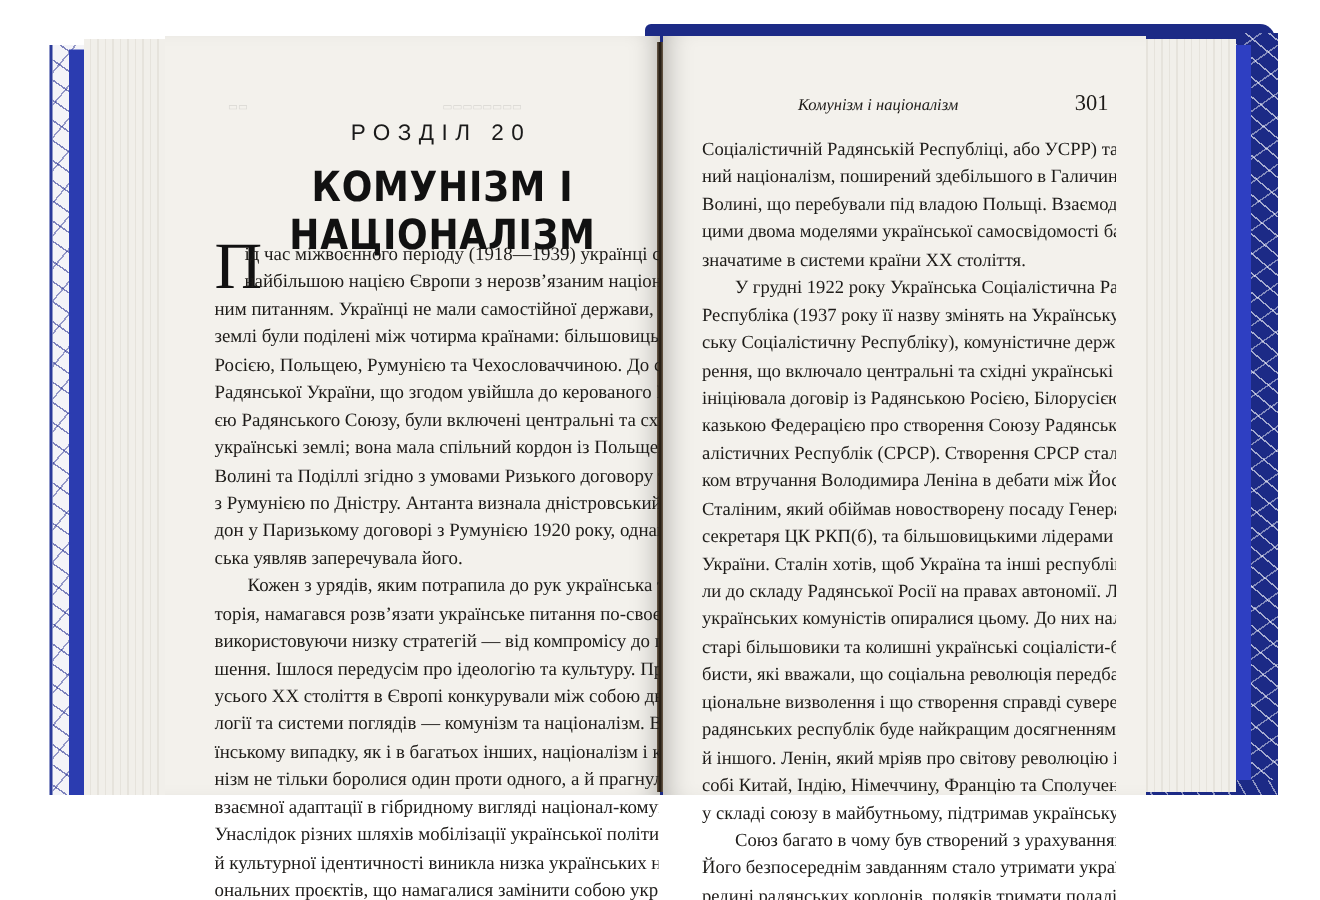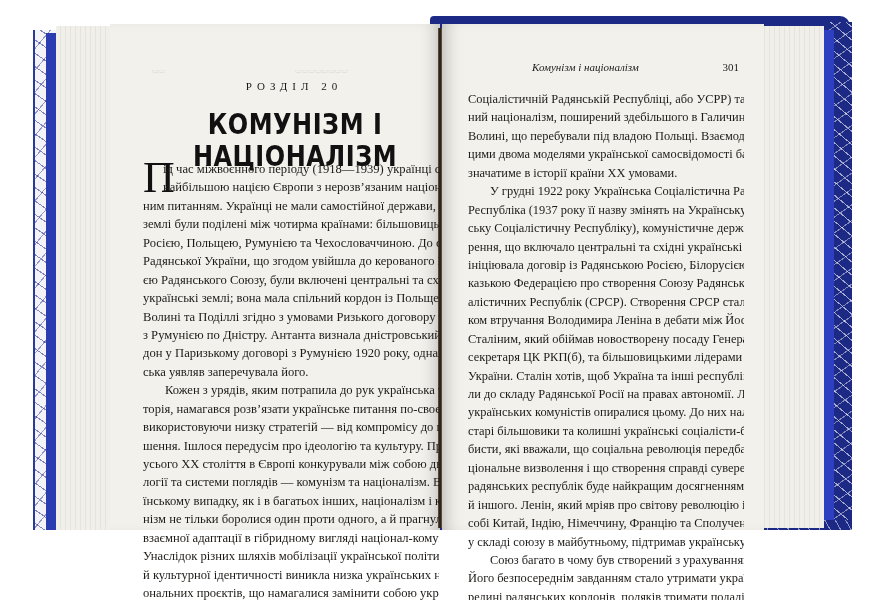--- a/index.html
+++ b/index.html
@@ -69,22 +69,22 @@
     background: linear-gradient(90deg, #6a5a48, #1a130c, #6a5a48);
   }
   .bleed-header {
     position: absolute; left: 152px; top: 67px; width: 286px;
     font-size: 7px; color: rgba(0,0,0,.12);
     display: flex; justify-content: space-between;
   }
   .bleed-header span:last-child { margin-right: 90px; }
   .chapter-label {
     position: absolute; left: 150px; top: 80px; width: 288px; text-align: center;
-    font-family: Liberation Serif, serif;
-    font-size: 11px; letter-spacing: 5px; color: #1a1a1a;
+    font-family: Liberation Sans, sans-serif;
+    font-size: 15px; letter-spacing: 5px; color: #1a1a1a;
   }
   .chapter-title {
     position: absolute; left: 150px; top: 113px; width: 290px; text-align: center;
     font-family: "DejaVu Sans", sans-serif; font-weight: bold;
     font-size: 24px; letter-spacing: 0.5px; color: #111;
     transform: scaleY(1.15);
   }
   .text-block {
     position: absolute;
     font-family: "Liberation Serif", serif;
@@ -102,21 +102,21 @@
     position: absolute; left: 143px; top: 158px;
     font-family: "Liberation Serif", serif; font-size: 44px; line-height: 40px; color: #111;
   }
   .left-text-cont { left: 143px; top: 196.9px; width: 296px; }
   .right-header {
     position: absolute; left: 477px; top: 61px; width: 262px;
     display: flex; justify-content: space-between; align-items: baseline;
     font-family: "Liberation Serif", serif; color: #1d1b18;
   }
   .right-header .running { font-style: italic; font-size: 11px; margin-left: 55px; }
-  .right-header .pagenum { font-size: 11px; }
+  .right-header .pagenum { font-size: 15px; }
   .right-text { left: 468px; top: 90px; width: 276px; }
   .right-text .line { font-size: 12.4px; }
 </style>
 </head>
 <body>
 
 <div class="cover-left"></div>
 <div class="cover-left-band"></div>
 <div class="cover-top"></div>
 <div class="cover-right"></div>
@@ -171,21 +171,21 @@
 <div class="right-header">
   <span class="running">Комунізм і націоналізм</span>
   <span class="pagenum">301</span>
 </div>
 
 <div class="text-block right-text" id="right-body">
     <span class="line">Соціалістичній Радянській Республіці, або УСРР) та радикаль-</span>
     <span class="line">ний націоналізм, поширений здебільшого в Галичині та на</span>
     <span class="line">Волині, що перебували під владою Польщі. Взаємодія між</span>
     <span class="line">цими двома моделями української самосвідомості багато ви-</span>
-    <span class="line last">значатиме в історії країни XX умовами.</span>
+    <span class="line last">значатиме в системи країни XX століття.</span>
     <span class="line indent">У грудні 1922 року Українська Соціалістична Радянська</span>
     <span class="line">Республіка (1937 року її назву змінять на Українську Радян-</span>
     <span class="line">ську Соціалістичну Республіку), комуністичне державне утво-</span>
     <span class="line">рення, що включало центральні та східні українські землі,</span>
     <span class="line">ініціювала договір із Радянською Росією, Білорусією та Закав-</span>
     <span class="line">казькою Федерацією про створення Союзу Радянських Соці-</span>
     <span class="line">алістичних Республік (СРСР). Створення СРСР стало наслід-</span>
     <span class="line">ком втручання Володимира Леніна в дебати між Йосифом</span>
     <span class="line">Сталіним, який обіймав новостворену посаду Генерального</span>
     <span class="line">секретаря ЦК РКП(б), та більшовицькими лідерами Грузії та</span>

